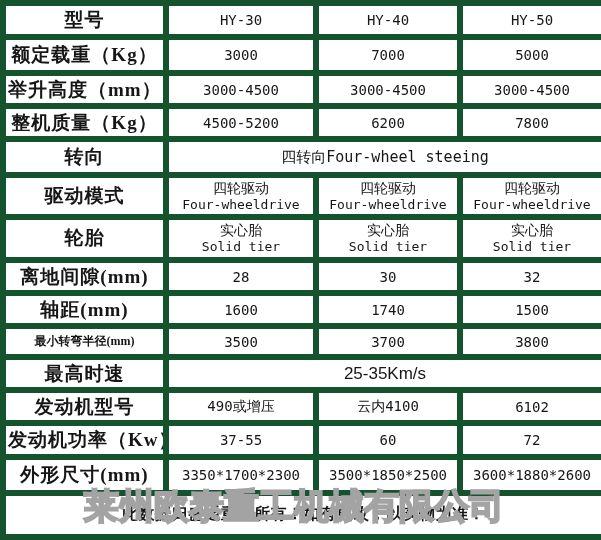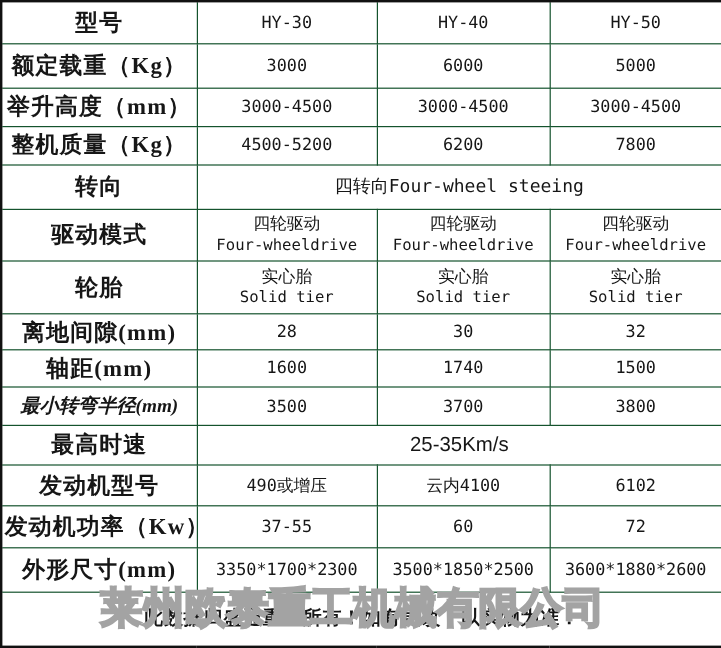--- a/index.html
+++ b/index.html
@@ -9,37 +9,37 @@
     background:#ffffff;
     overflow:hidden;
     font-family:"Liberation Serif","DejaVu Serif",serif;
   }
   table.spec{
     width:601px;height:540px;
     border-collapse:collapse;
     table-layout:fixed;
   }
   table.spec td{
-    border:1px solid #14532d;
+    border:6px solid #14532d;
     text-align:center;
     vertical-align:middle;
     color:#161616;
     padding:0 2px;
     overflow:hidden;
     background:transparent;
   }
   table.spec{border:2px solid #111;}
   td.lbl{
     font-weight:bold;
     font-size:19px;
     letter-spacing:1px;
     white-space:nowrap;
     font-family:"Liberation Serif","DejaVu Serif",serif;
   }
-  td.lbl.long{font-size:16px;letter-spacing:0;font-style:italic;}
+  td.lbl.long{font-size:12px;letter-spacing:0;}
   td.val{
     font-size:14px;
     font-family:"DejaVu Sans Mono","Liberation Mono",monospace;
     white-space:nowrap;
   }
   td.val .cn{display:block;font-size:14px;line-height:1.25;}
   td.val .en{display:block;font-size:13px;line-height:1.2;}
   td.merged-right{
     text-align:right;
     padding-right:4px;
@@ -91,21 +91,21 @@
     <tbody>
       <tr style="height:33px">
         <td class="lbl">型号</td>
         <td class="val">HY-30</td>
         <td class="val">HY-40</td>
         <td class="val">HY-50</td>
       </tr>
       <tr style="height:35px">
         <td class="lbl">额定载重（Kg）</td>
         <td class="val">3000</td>
-        <td class="val">6000</td>
+        <td class="val">7000</td>
         <td class="val">5000</td>
       </tr>
       <tr style="height:30px">
         <td class="lbl">举升高度（mm）</td>
         <td class="val">3000-4500</td>
         <td class="val">3000-4500</td>
         <td class="val">3000-4500</td>
       </tr>
       <tr style="height:30px">
         <td class="lbl">整机质量（Kg）</td>

